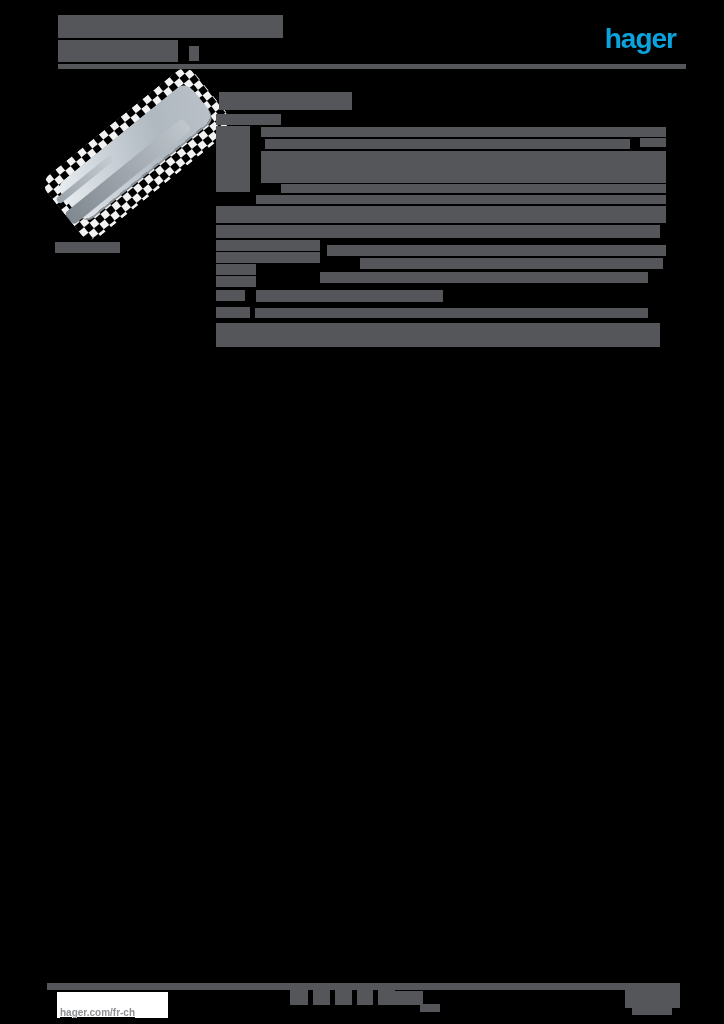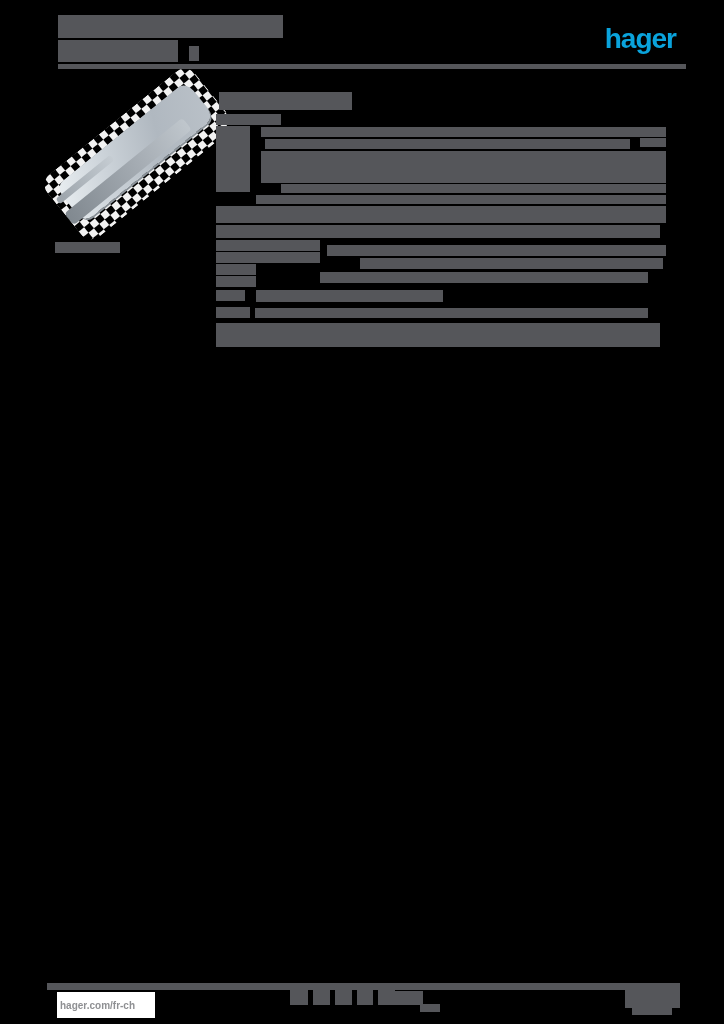--- a/index.html
+++ b/index.html
@@ -37,22 +37,22 @@
     transform:rotate(-39deg);border-radius:4px;
     background:linear-gradient(100deg,#80888f 0%,#a6adb4 60%,#c0c7cd 100%);
   }
   .lip{
     position:absolute;left:-10px;top:88px;width:70px;height:7px;
     transform:rotate(-39deg);border-radius:3px;
     background:linear-gradient(100deg,#9aa2a9,#c6cdd3);
   }
   
   .footer-box{
-    position:absolute;left:57px;top:992px;width:98px;height:26px;
-    background:var(--white);display:flex;align-items:center;
+    position:absolute;left:57px;top:992px;width:111px;height:26px;
+    background:var(--white);display:flex;align-items:flex-end;text-decoration:underline;
   }
   .footer-link{
     color:var(--footer-text);font-size:10px;font-weight:bold;
     padding-left:3px;text-decoration:none;letter-spacing:0;
   }
 </style>
 </head>
 <body>
 
 <div class="page">

